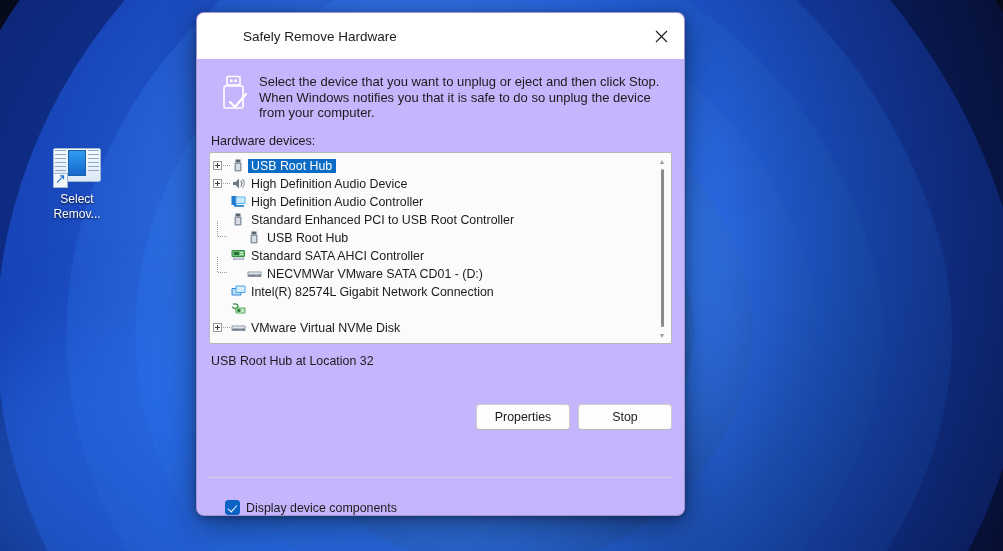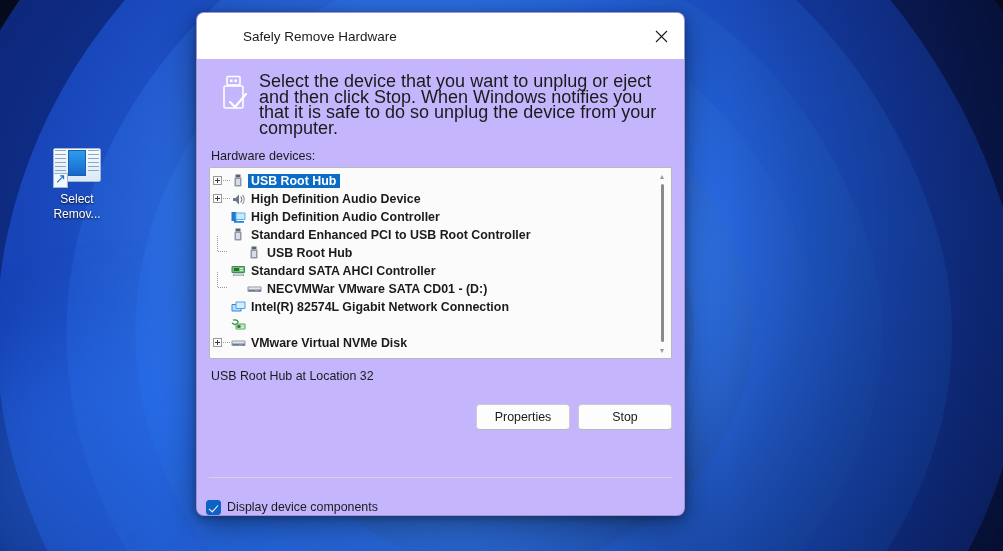--- a/index.html
+++ b/index.html
@@ -126,21 +126,21 @@
     display: flex;
     padding: 14px 0 4px 0;
   }
   #usb-icon {
     width: 50px;
     flex: 0 0 50px;
     padding-top: 2px;
     display:flex; justify-content:center;
   }
   #intro-text {
-    font-size: 18px;
+    font-size: 13px;
     line-height: 15.5px;
     color: #1b1b1b;
     padding-right: 12px;
     padding-top: 1px;
   }
 
   #devices-label {
     font-size: 12.6px;
     color: #1b1b1b;
     margin: 9px 0 4px 2px;
@@ -148,21 +148,21 @@
 
   
   #listbox {
     position: relative;
     height: 192px;
     background: #fbfbfb;
     border: 1px solid #b9b9b9;
     border-radius: 2px;
     overflow: hidden;
   }
-  #list-inner { padding: 4px 0 0 0; font-weight: bold; }
+  #list-inner { padding: 4px 0 0 0; }
 
   .row {
     display: flex;
     align-items: center;
     height: 18px;
     font-size: 12.4px;
     color: #1b1b1b;
     white-space: nowrap;
     cursor: default;
   }
@@ -260,22 +260,22 @@
   }
 
   #divider {
     position:absolute;
     left: 12px; right: 12px; top: 418px;
     height:1px; background:#d4d4d4;
   }
 
   #checkbox-row {
     position:absolute;
-    left: 9px; top: 441px;
-    display:flex; 
+    left: 28px; top: 441px;
+    display:flex; align-items:center;
     cursor:default;
   }
   #chk {
     width: 15px; height: 15px;
     background: #0b63c5;
     border: 1px solid #0b63c5;
     border-radius: 3px;
     position:relative;
     flex:0 0 15px;
   }

